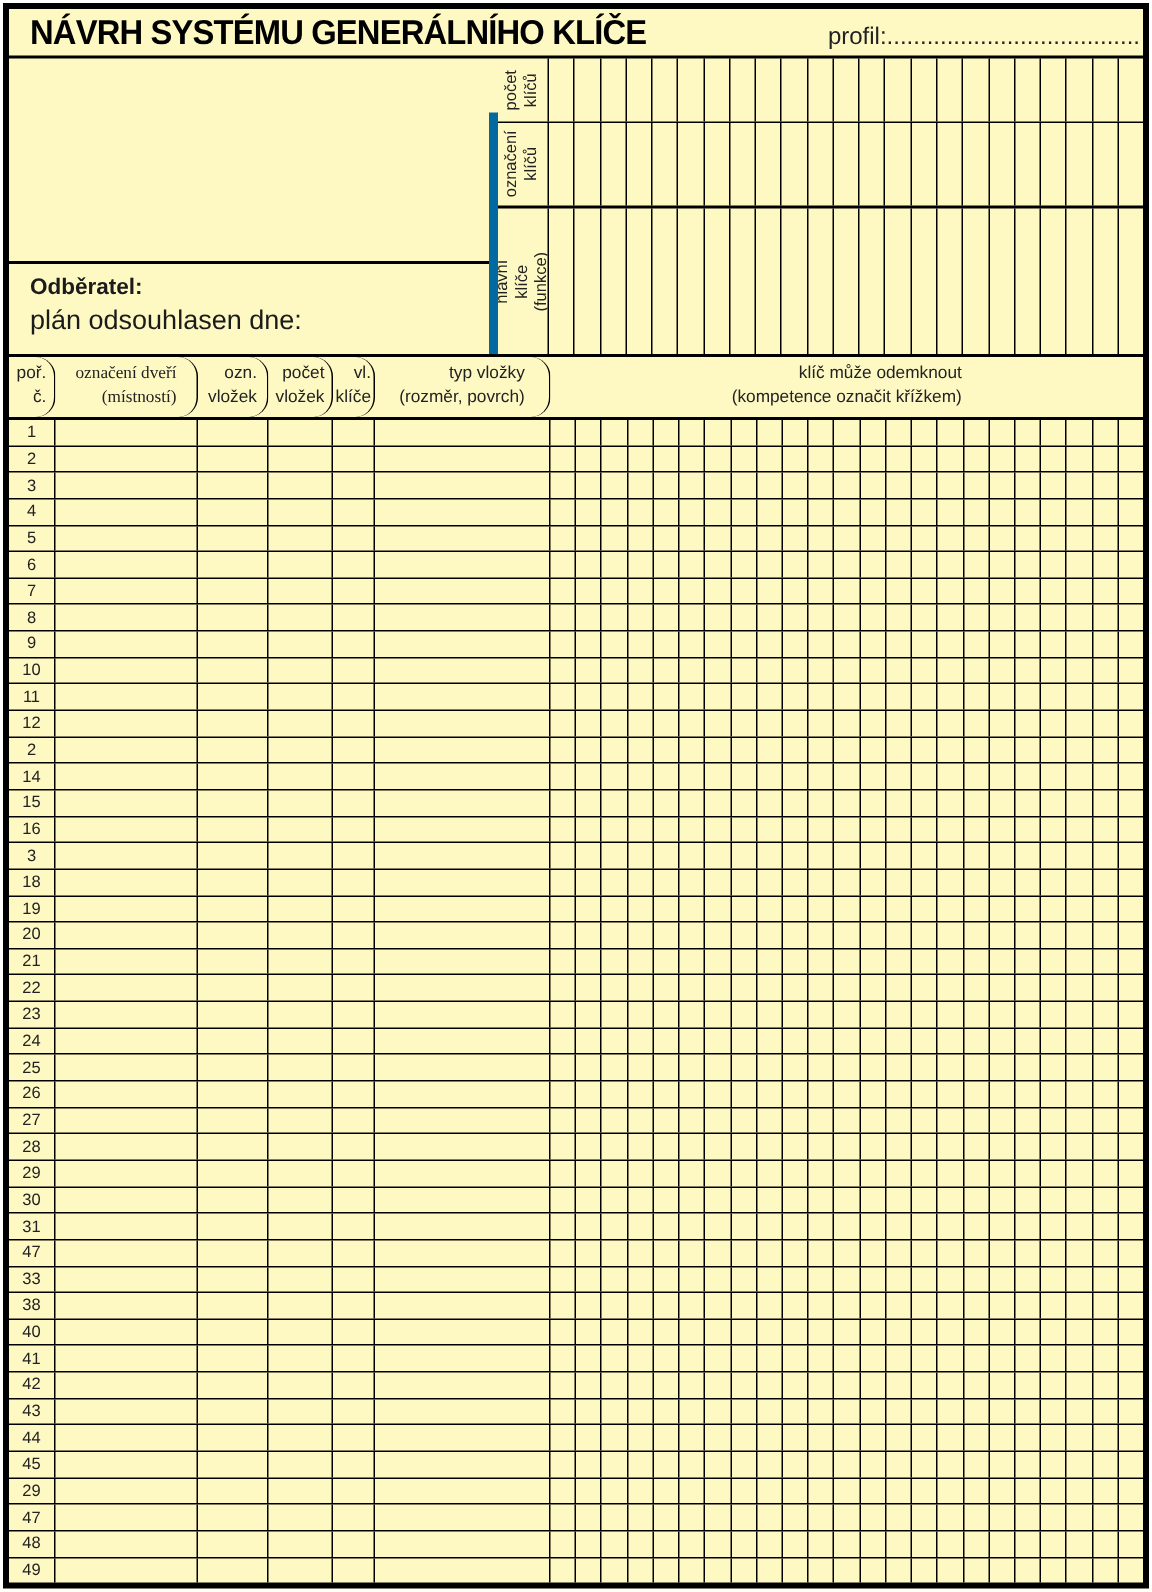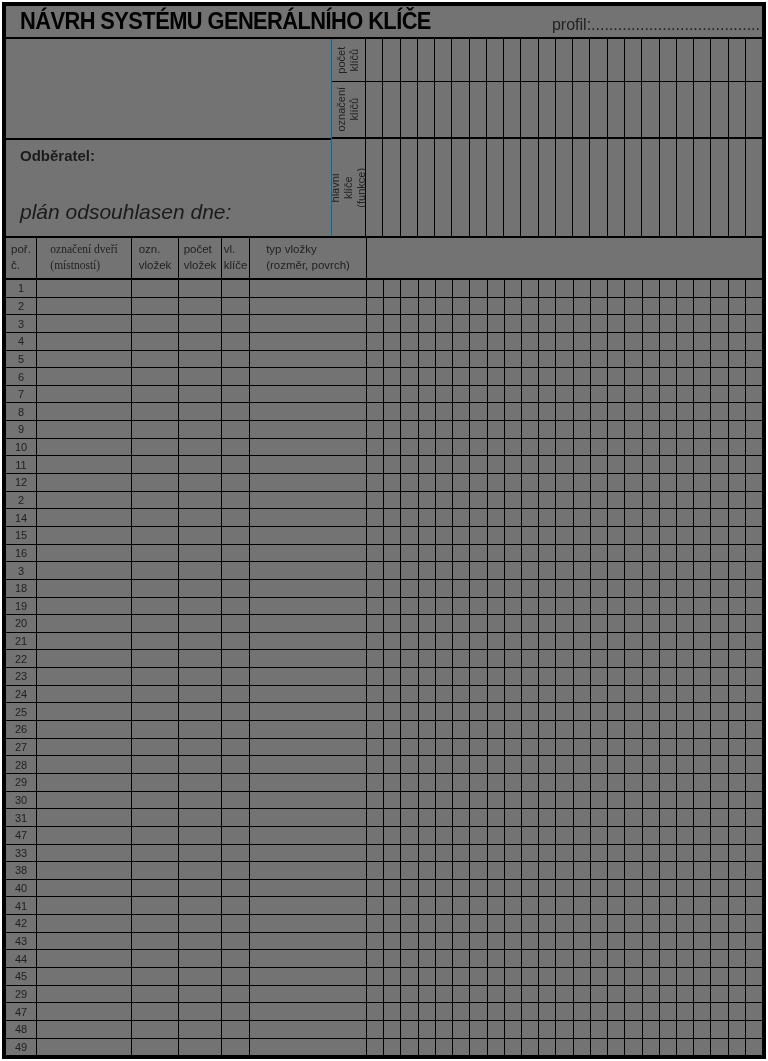--- a/index.html
+++ b/index.html
@@ -4,21 +4,21 @@
 <style>
   * { box-sizing: border-box; margin: 0; padding: 0; }
   html, body { width: 768px; height: 1061px; background: #fff; }
   body { font-family: "Liberation Sans", "DejaVu Sans", sans-serif; color: #1b1b1b; }
 
   .form-box {
     position: absolute; left: 2px; top: 2px;
     width: 764px; height: 1057px;
     border: 4px solid #000;
     display: flex; flex-direction: column;
-    background: #737373;
+    background: #fef9c3;
   }
 
   
   .title-row {
     height: 33px; flex: 0 0 33px;
     border-bottom: 2px solid #000;
     display: flex; align-items: flex-end; justify-content: space-between;
     padding: 0 2px 2px 14px;
   }
   .title {
@@ -26,25 +26,25 @@
     transform: scaleX(0.95); transform-origin: left bottom;
     white-space: nowrap; color: #000;
   }
   .profil {
     font-size: 16px; color: #222; white-space: nowrap;
     overflow: hidden; max-width: 215px; padding-bottom: 1px;
   }
 
   
   .upper { height: 199px; flex: 0 0 199px; border-bottom: 2px solid #000; display: flex; }
-  .upper-left { width: 326px; flex: 0 0 326px; border-right: 1px solid #0369a1; display: flex; flex-direction: column; }
+  .upper-left { width: 326px; flex: 0 0 326px; border-right: 6px solid #0369a1; display: flex; flex-direction: column; margin-top: 36px; }
   .upper-left-top { height: 101px; flex: 0 0 101px; border-bottom: 2px solid #000; }
   .upper-left-bottom { flex: 1; position: relative; }
   .odberatel { position: absolute; left: 14px; top: 7px; font-size: 15px; font-weight: bold; }
-  .plan { position: absolute; left: 14px; bottom: 12px; font-size: 21px; font-style: italic; }
+  .plan { position: absolute; left: 14px; bottom: 12px; font-size: 18px; }
 
   .upper-right { flex: 1; display: flex; flex-direction: column; }
   .band { display: flex; }
   .band-1 { height: 43px; flex: 0 0 43px; border-bottom: 1px solid #000; }
   .band-2 { height: 57px; flex: 0 0 57px; border-bottom: 2px solid #000; }
   .band-3 { flex: 1; }
   .band-label {
     width: 34px; flex: 0 0 34px; border-right: 1px solid #000;
     display: flex; align-items: center; justify-content: center; overflow: hidden;
   }
@@ -54,22 +54,22 @@
     white-space: pre-line; color: #222;
   }
   .band-grid { flex: 1; display: flex; }
   .gcell { flex: 1; }
   .gcell + .gcell { border-left: 1px solid #000; }
 
   
   .thead { height: 42px; flex: 0 0 42px; border-bottom: 2px solid #000; display: flex; }
   .hcell {
     border-right: 1px solid #000;
-    display: flex; align-items: center; justify-content: center; text-align: left;
-    font-size: 11.5px; line-height: 1.35; white-space: pre-line; color: #222;
+    display: flex; align-items: center; justify-content: center; text-align: right;
+    font-size: 11.5px; line-height: 1.35; white-space: pre-line; color: #222; border-radius: 13px;
   }
   .hcell.key-header { flex: 1; border-right: none; }
 
   
   .tbody { flex: 1; display: flex; flex-direction: column; }
   .trow { flex: 1; display: flex; }
   .trow + .trow { border-top: 1px solid #000; }
   .tcell { border-right: 1px solid #000; }
   .num-cell {
     display: flex; align-items: center; justify-content: center;
@@ -207,20 +207,22 @@
       <div class="hcell w1">označení dveří
 (místností)</div>
       <div class="hcell w2">ozn.
 vložek</div>
       <div class="hcell w3">počet
 vložek</div>
       <div class="hcell w4">vl.
 klíče</div>
       <div class="hcell w5">typ vložky
 (rozměr, povrch)</div>
+      <div class="hcell key-header">klíč může odemknout
+(kompetence označit křížkem)</div>
     </div>
 
   <div class="tbody" id="tbody">
       <div class="trow">
         <div class="tcell num-cell w0">1</div>
         <div class="tcell w1"></div>
         <div class="tcell w2"></div>
         <div class="tcell w3"></div>
         <div class="tcell w4"></div>
         <div class="tcell w5"></div>

